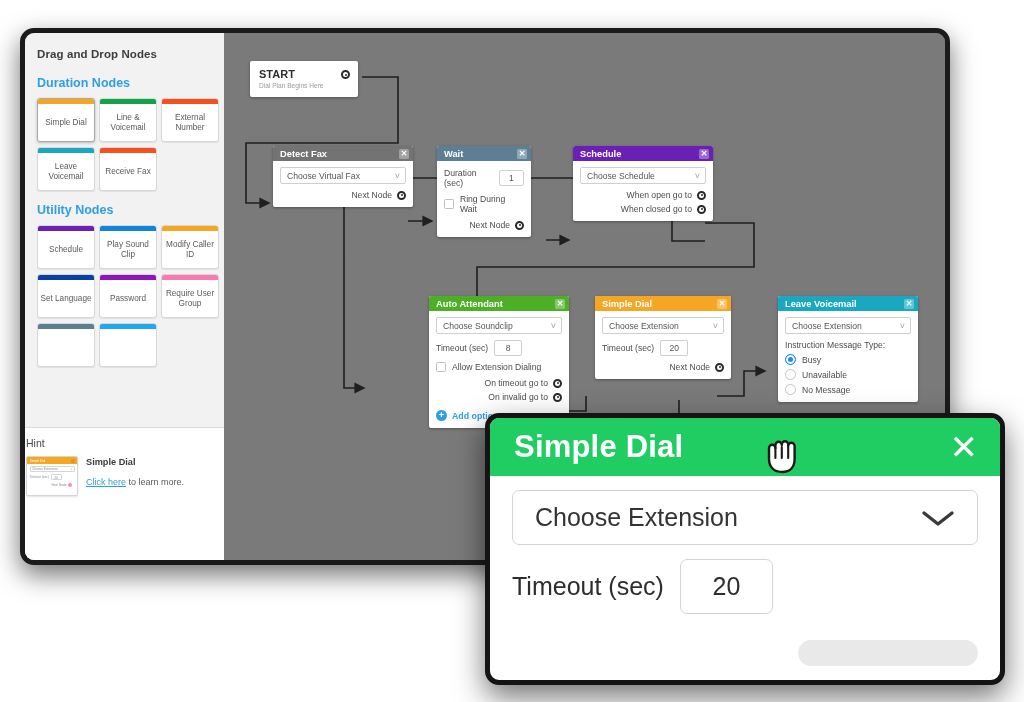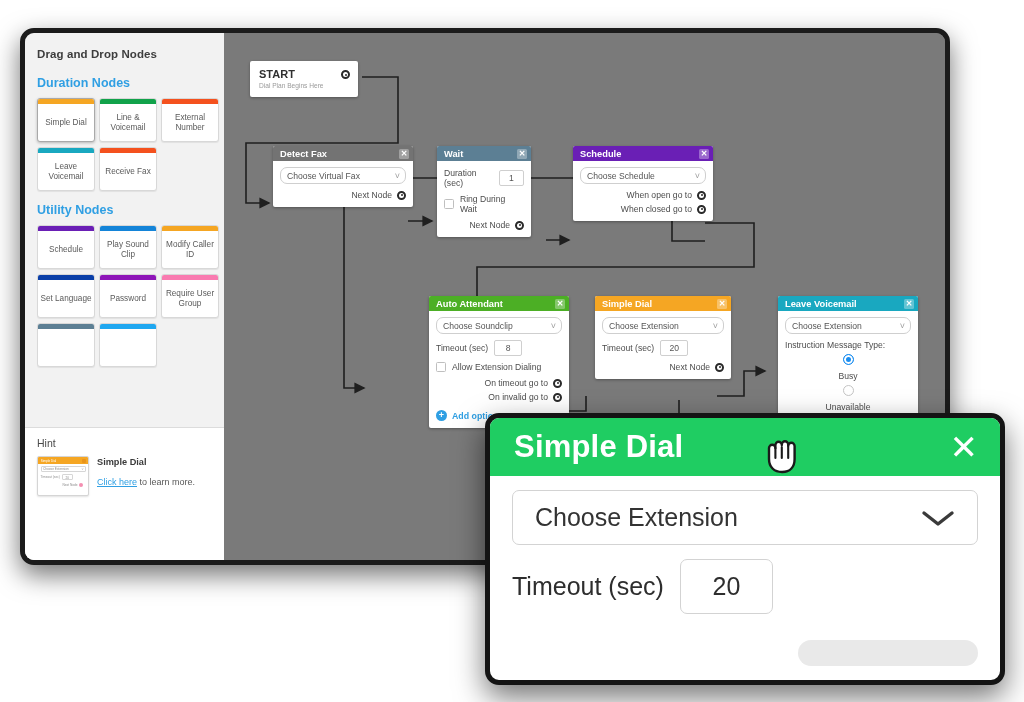--- a/index.html
+++ b/index.html
@@ -53,21 +53,21 @@
   .palette-node .lbl {
     flex: 1 1 auto; display: flex; align-items: center; justify-content: center;
     text-align: center; font-size: 8.2px; color: #5a5a5a; line-height: 1.22;
     padding: 0 2px;
   }
 
   
   #hint {
     flex: 0 0 auto; background: #ffffff;
     border-top: 1px solid #dcdcdc;
-    padding: 9px 11px 10px 12px; height: 133px;
+    padding: 9px 11px 10px 1px; height: 133px;
   }
   .hint-head { font-size: 10.5px; color: #4a4a4a; margin-bottom: 7px; }
   .hint-body { display: flex; gap: 8px; }
   .hint-thumb {
     flex: 0 0 auto; width: 52px; height: 40px;
     background: #fff; border: 1px solid #d5d5d5; border-radius: 2px;
     overflow: hidden; box-shadow: 0 1px 2px rgba(0,0,0,.12);
   }
   .hint-thumb .t-bar {
     height: 7px; background: #f5a623; display: flex; align-items: center;
@@ -121,21 +121,21 @@
     border-radius: 2px 2px 0 0;
   }
   .node .hdr .x {
     width: 10px; height: 10px; border-radius: 1.5px;
     background: rgba(255,255,255,.32);
     color: #fff; font-size: 8px; line-height: 10px; text-align: center;
     font-weight: bold;
   }
   .node .bd { padding: 6px 7px 7px 7px; }
   .sel {
-    width: 100%; height: 17px; border: 1px solid #cfcfcf; border-radius: 7px;
+    width: 100%; height: 17px; border: 1px solid #cfcfcf; border-radius: 2px;
     background: #fff; display: flex; align-items: center; justify-content: space-between;
     padding: 0 5px 0 6px; font-size: 8.6px; color: #555;
   }
   .sel .cv { color: #9b9b9b; font-size: 9px; }
   .fieldrow { display: flex; align-items: center; gap: 6px; margin-top: 6px; font-size: 8.6px; }
   .numbox {
     width: 28px; height: 16px; border: 1px solid #cfcfcf; border-radius: 2px;
     text-align: center; line-height: 15px; font-size: 8.6px; color: #555; background: #fff;
   }
   .checkrow { display: flex; align-items: center; gap: 6px; margin-top: 6px; font-size: 8.6px; }
@@ -146,21 +146,21 @@
   }
   .port {
     width: 9px; height: 9px; border-radius: 50%;
     background: #fff; border: 2px solid #2a2a2a;
     position: relative; flex: 0 0 auto;
   }
   .port::after {
     content: ""; position: absolute; left: 1.5px; top: 1.5px;
     width: 2px; height: 2px; border-radius: 50%; background: #2a2a2a;
   }
-  .radiorow { display: flex; align-items: center; gap: 6px; margin-top: 4px; font-size: 8.6px; flex-direction: column; }
+  .radiorow { display: flex; align-items: center; gap: 6px; margin-top: 4px; font-size: 8.6px; }
   .radio { width: 11px; height: 11px; border-radius: 50%; border: 1px solid #c4c4c4; background: #fff; flex:0 0 auto;}
   .radio.on { border-color: #1a8df0; background: #1a8df0; box-shadow: inset 0 0 0 2px #fff; }
   .addopt {
     display: flex; align-items: center; gap: 5px; margin-top: 8px;
     color: #2f9fe3; font-size: 8.8px; font-weight: bold;
   }
   .plus {
     width: 11px; height: 11px; border-radius: 50%; background: #2f9fe3; color: #fff;
     font-size: 9px; line-height: 10px; text-align: center; font-weight: bold;
   }

